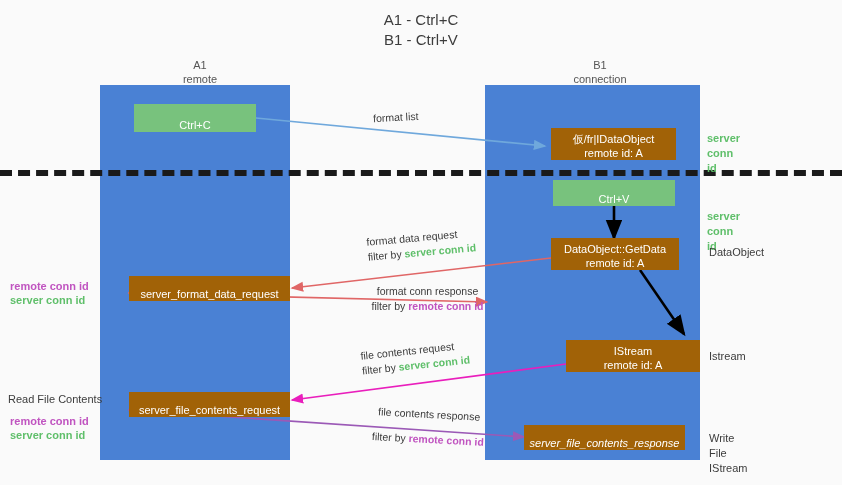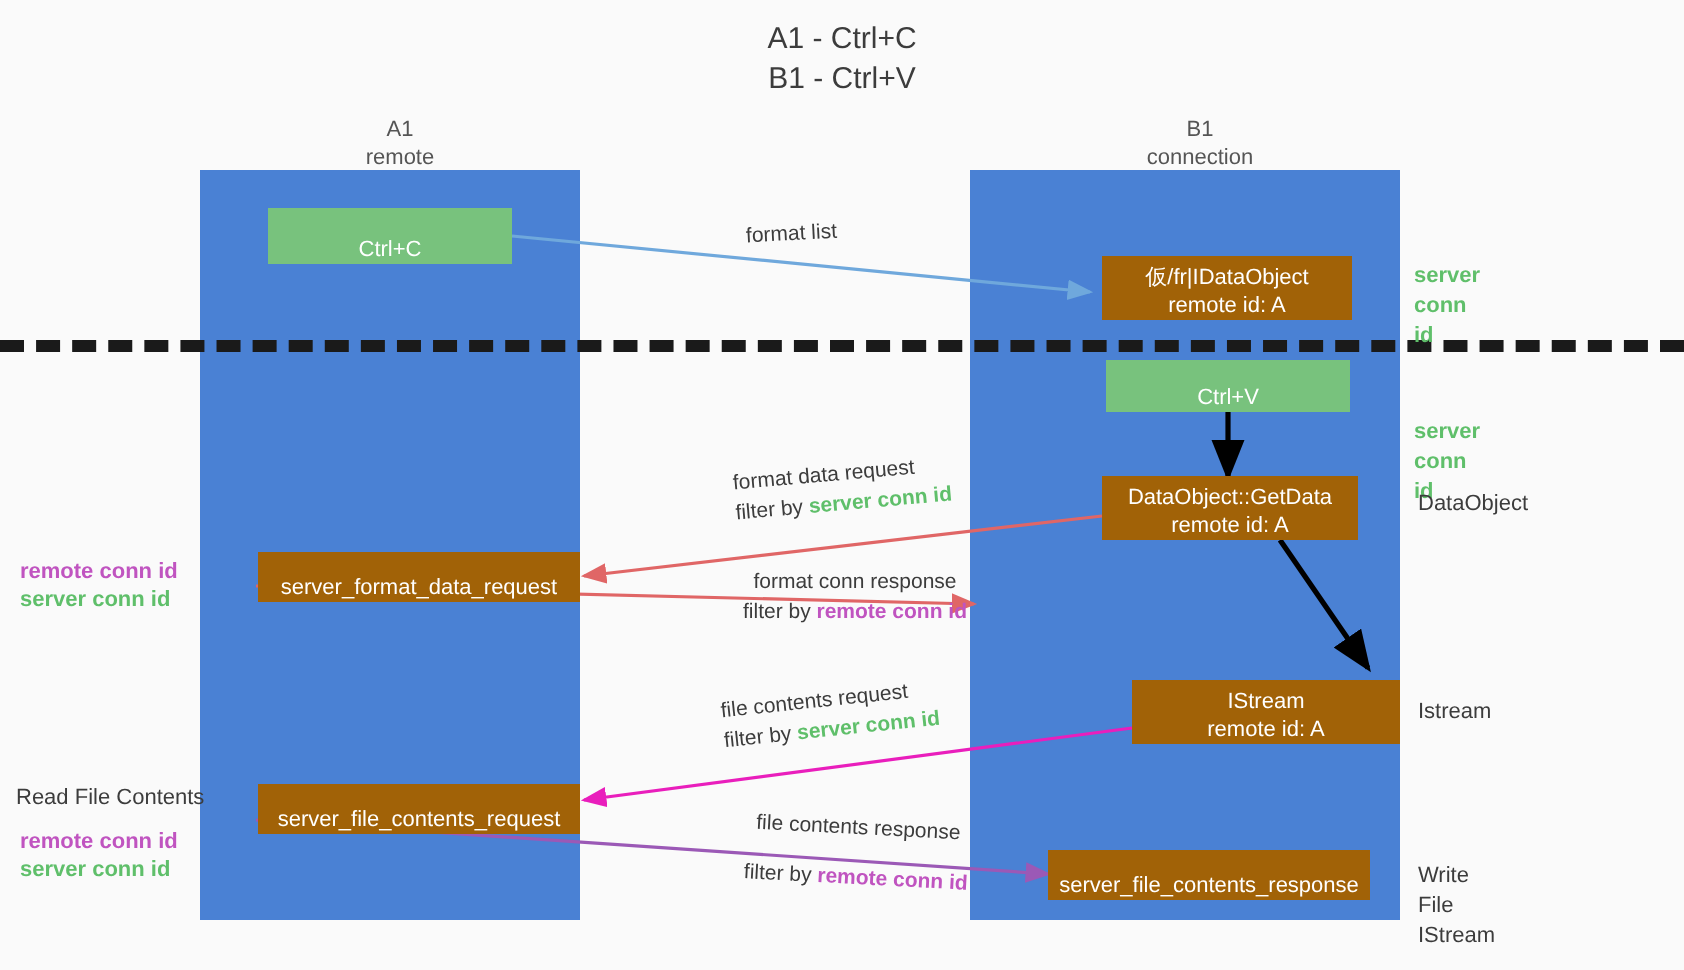--- a/index.html
+++ b/index.html
@@ -141,21 +141,21 @@
 
   <div class="box orange" style="left:129px;top:276px;width:161px;height:25px;">
     <span>server_format_data_request</span>
   </div>
 
 
   <div class="box orange" style="left:129px;top:392px;width:161px;height:25px;">
     <span>server_file_contents_request</span>
   </div>
 
-  <div class="box orange" style="left:524px;top:425px;width:161px;height:25px;">
+  <div class="box orange" style="left:524px;top:425px;width:161px;height:25px;font-style:italic;">
     <span>server_file_contents_response</span>
   </div>
 
   <div class="arrowLabel" style="left:373px;top:110px;transform:rotate(-3deg);">
     <span>format list</span>
   </div>
 
   <div class="arrowLabel" style="left:367px;top:230px;transform:rotate(-5deg);">
     <div>format data request</div>
     <div><span>filter by </span><span class="em-green">server conn id</span></div>

